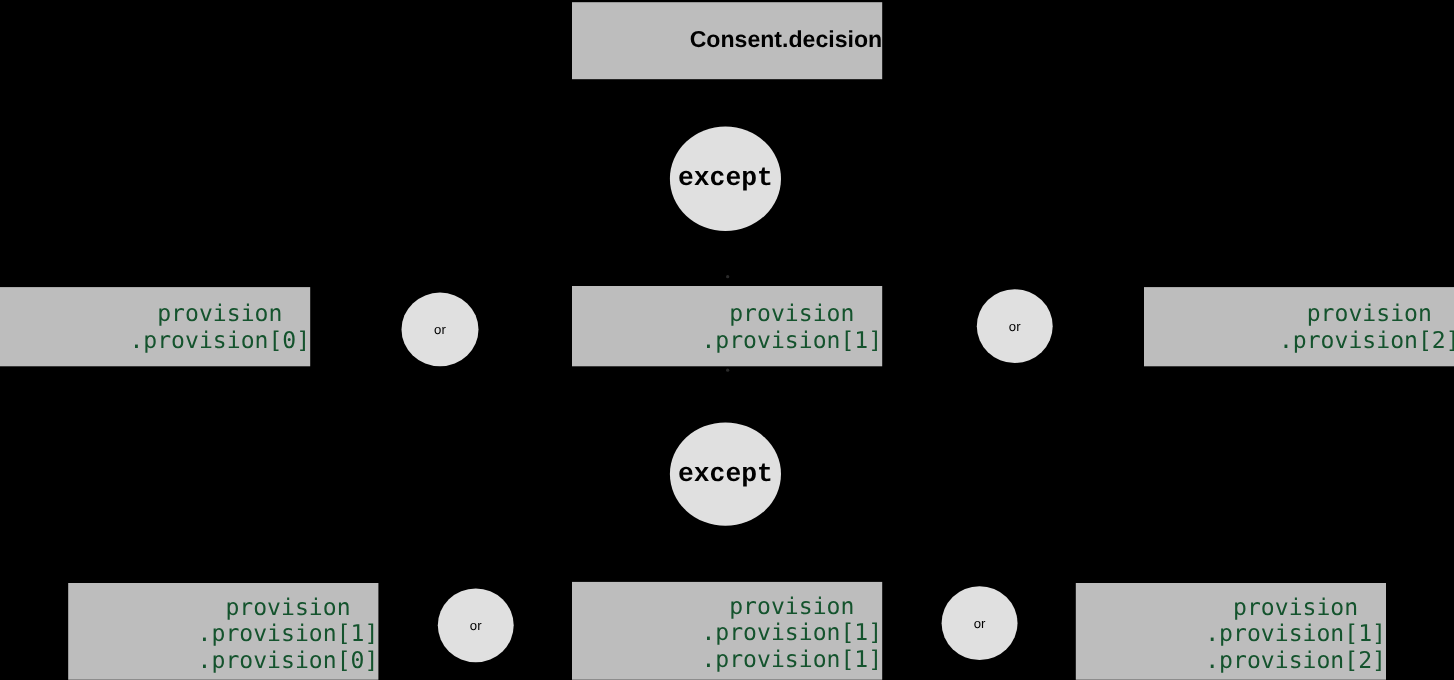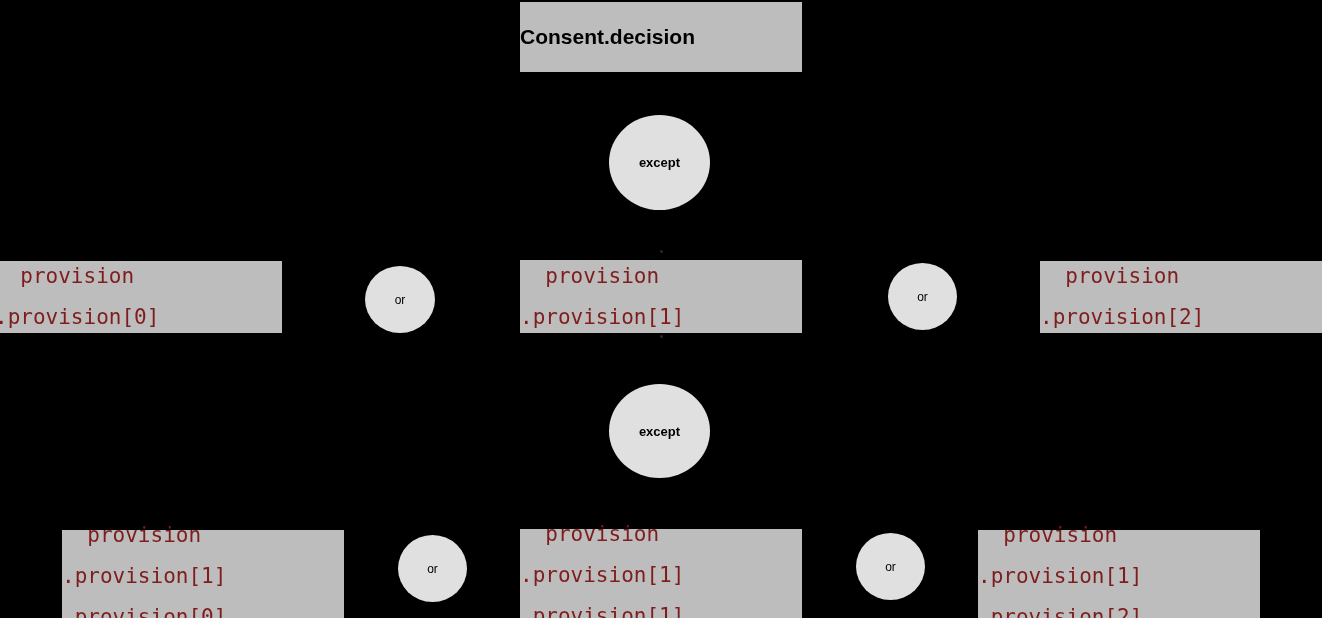--- a/index.html
+++ b/index.html
@@ -21,31 +21,31 @@
     overflow: hidden;
   }
 
   
   .node-rect {
     position: absolute;
     background: #bdbdbd;
     color: #000000;
     display: flex;
     align-items: center;
-    justify-content: flex-start;
+    justify-content: flex-end;
     text-align: center;
     box-sizing: border-box;
   }
   .node-rect .label {
     font-family: "DejaVu Sans Mono", monospace;
     font-size: 21px;
-    line-height: 41px;
+    line-height: 24px;
     white-space: pre;
     letter-spacing: 0px;
-    color: #7f1d1d;
+    color: #14532d;
   }
   .node-rect.title {
     background: #bdbdbd;
   }
   .node-rect.title .label {
     font-family: "Liberation Sans", sans-serif;
     font-size: 21px;
     font-weight: bold;
     line-height: 24px;
     color: #000000;
@@ -60,22 +60,23 @@
     align-items: center;
     justify-content: center;
     text-align: center;
     box-sizing: border-box;
   }
   .node-ellipse .label {
     font-family: "Liberation Sans", sans-serif;
     color: #000000;
   }
   .node-ellipse.op-except .label {
-    font-size: 13px;
+    font-size: 24px;
     font-weight: bold;
+    font-family: Liberation Mono, monospace;
   }
   .node-ellipse.op-or .label {
     font-size: 12px;
     font-weight: normal;
   }
 
   
   .edge-stub {
     position: absolute;
     width: 3px;

